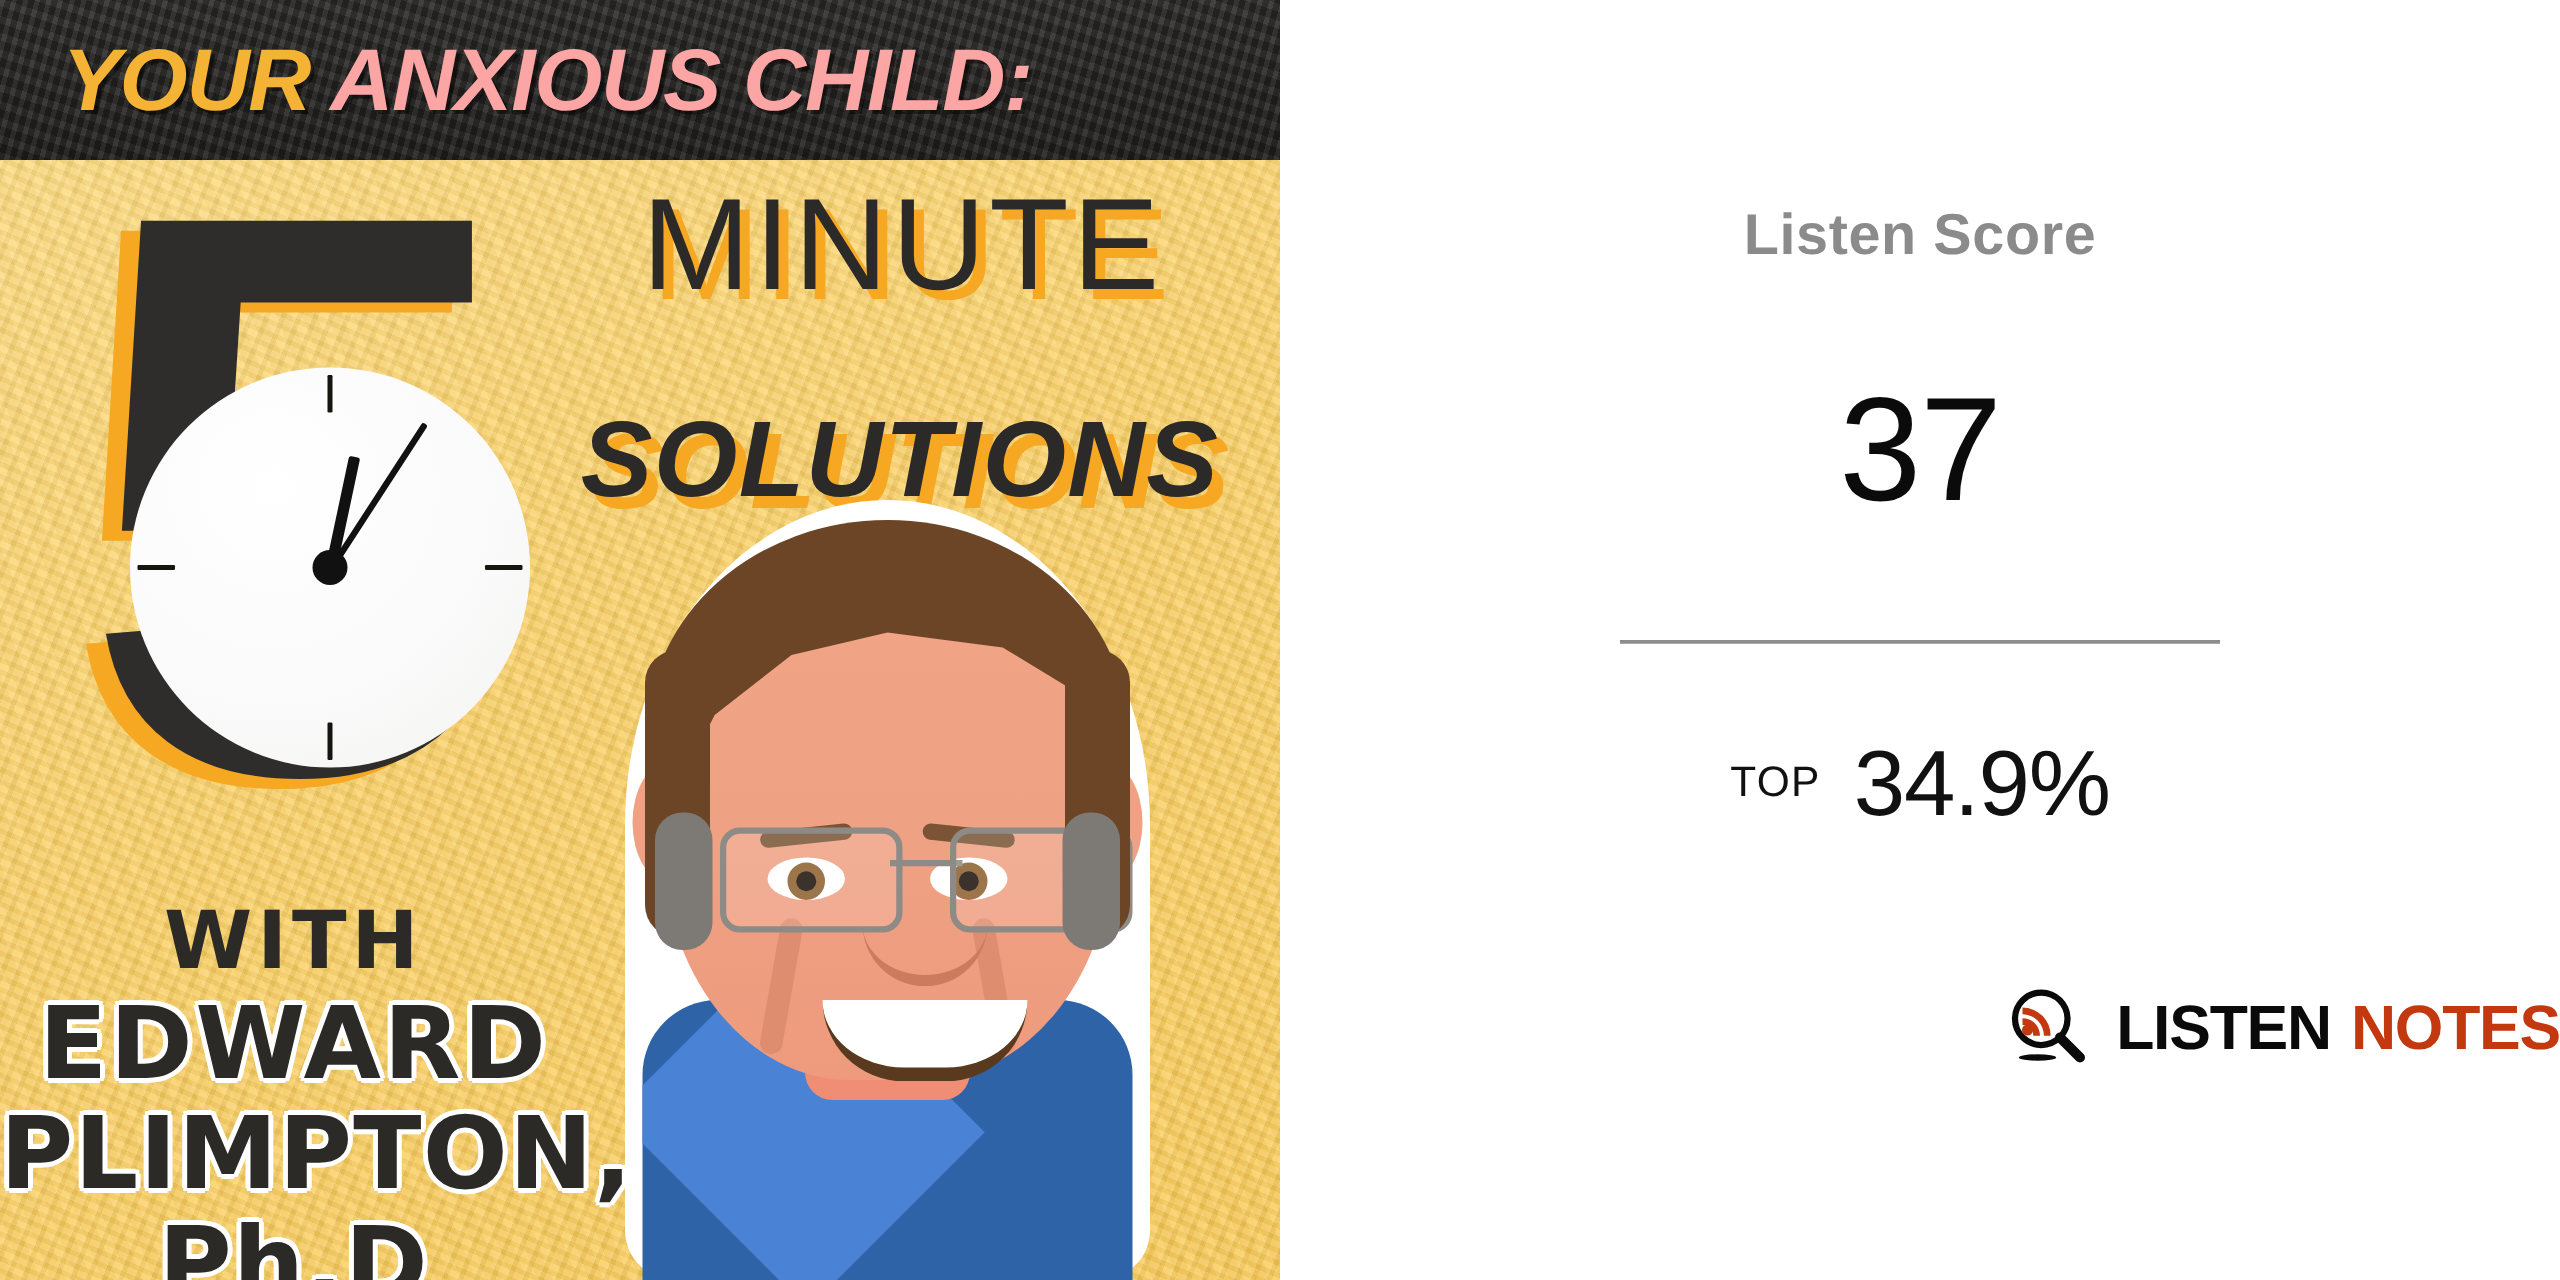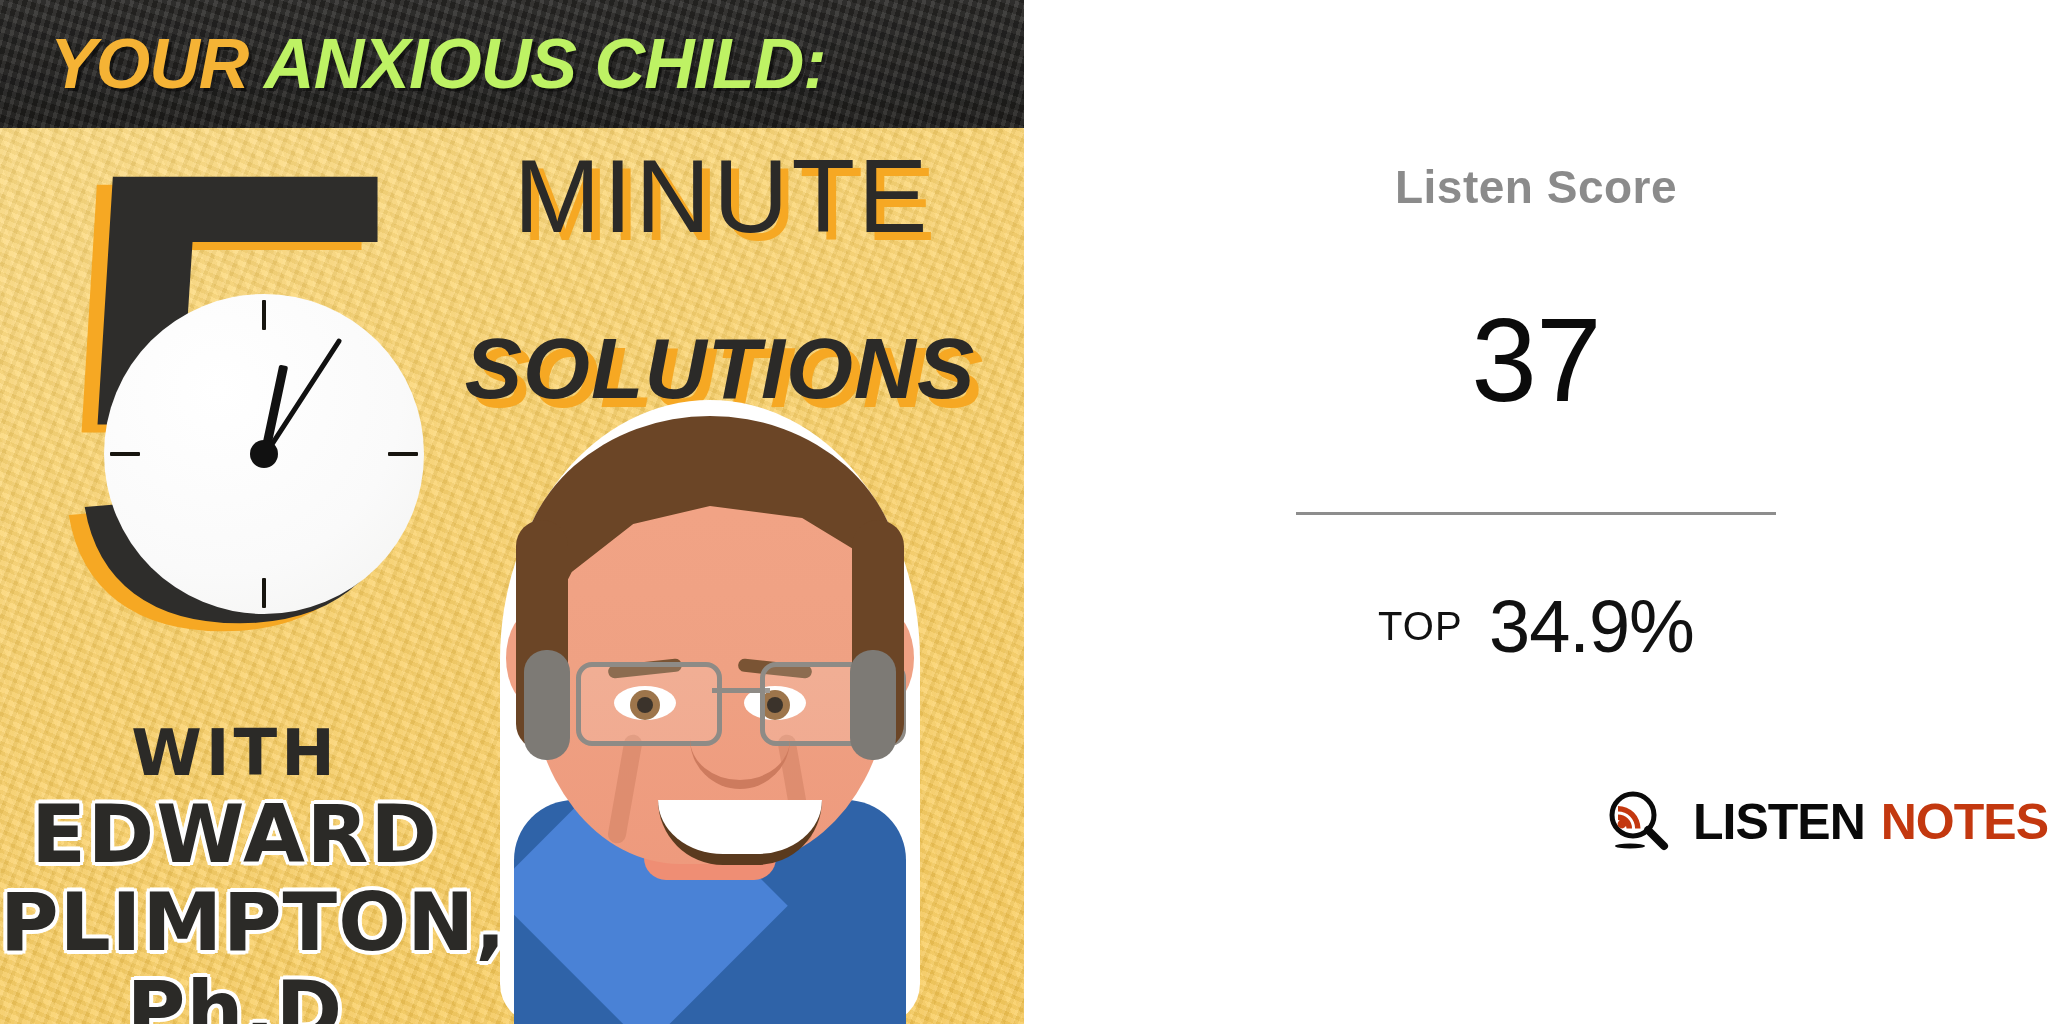--- a/index.html
+++ b/index.html
@@ -21,21 +21,21 @@
   .banner-tex{position:absolute;inset:0;
       background:
         repeating-linear-gradient(105deg, rgba(255,255,255,.045) 0 4px, rgba(0,0,0,.22) 4px 9px),
         repeating-linear-gradient(18deg, rgba(255,255,255,.035) 0 6px, rgba(0,0,0,.16) 6px 13px),
         linear-gradient(180deg,#343331,#262523);}
   .banner-text{position:absolute;left:50px;top:16px;white-space:nowrap;
       font-family:"Liberation Sans",sans-serif;font-weight:bold;font-style:italic;
       font-size:70px;letter-spacing:-1px;line-height:96px;
       text-shadow:3px 3px 0 rgba(0,0,0,.45);}
   .t-your{color:#f5b335;text-align:center;}
-  .t-rest{color:#bef264;}
+  .t-rest{color:#fca5a5;}
 
   
   .five-wrap{position:absolute;left:8px;top:126px;width:470px;height:560px;}
   .five-shadow,.five-main{position:absolute;left:0;top:0;width:470px;height:560px;
      font-family:"Liberation Sans",sans-serif;font-weight:bold;font-size:640px;line-height:540px;
      text-align:center;}
   .five-shadow{color:#f6a823;transform:translate(-16px,8px);}
   .five-main{color:#2e2d2b;}
   .clock{position:absolute;left:96px;top:168px;width:320px;height:320px;border-radius:50%;
      background:radial-gradient(circle at 36% 30%, #ffffff 0%, #fafafa 60%, #f2f2f0 100%);
@@ -111,21 +111,21 @@
 
   
   .panel{position:relative;flex:1;height:1024px;background:#fff;}
   .panel-inner{position:absolute;left:0;right:0;top:0;width:1024px;height:1024px;}
   .ls-label{position:absolute;left:0;top:160px;width:1024px;text-align:center;
      color:#8b8b8b;font-size:46px;font-weight:bold;letter-spacing:.5px;}
   .ls-score{position:absolute;left:0;top:300px;width:1024px;text-align:center;
      color:#0b0b0b;font-size:118px;font-weight:normal;letter-spacing:-1px;line-height:120px;}
   .ls-rule{position:absolute;left:272px;top:512px;width:480px;height:3px;background:#8d8d8d;}
   .ls-top{position:absolute;left:0;top:584px;width:1024px;text-align:center;color:#111;white-space:nowrap;}
-  .ls-top .lbl{font-size:40px;letter-spacing:1px;vertical-align:middle;}
+  .ls-top .lbl{font-size:34px;letter-spacing:1px;vertical-align:middle;}
   .ls-top .pct{font-size:74px;vertical-align:middle;margin-left:22px;letter-spacing:-1px;}
   .brand{position:absolute;left:0;top:790px;width:1024px;display:flex;align-items:center;justify-content:flex-end;}
   .brand-icon{width:64px;height:64px;margin-right:22px;flex:0 0 64px;}
   .brand-word{font-size:50px;font-weight:bold;letter-spacing:-1px;line-height:56px;white-space:nowrap;}
   .bw-listen{color:#0a0a0a;}
   .bw-notes{color:#c3380f;margin-left:16px;}
 </style>
 </head>
 <body>
 

